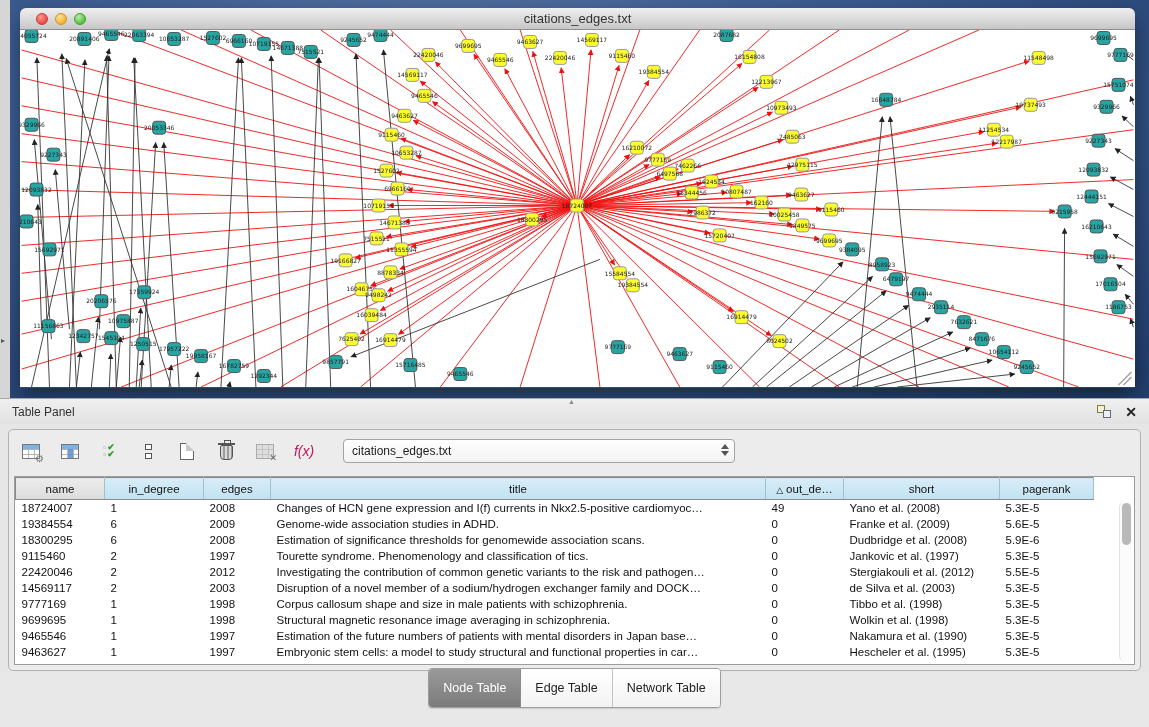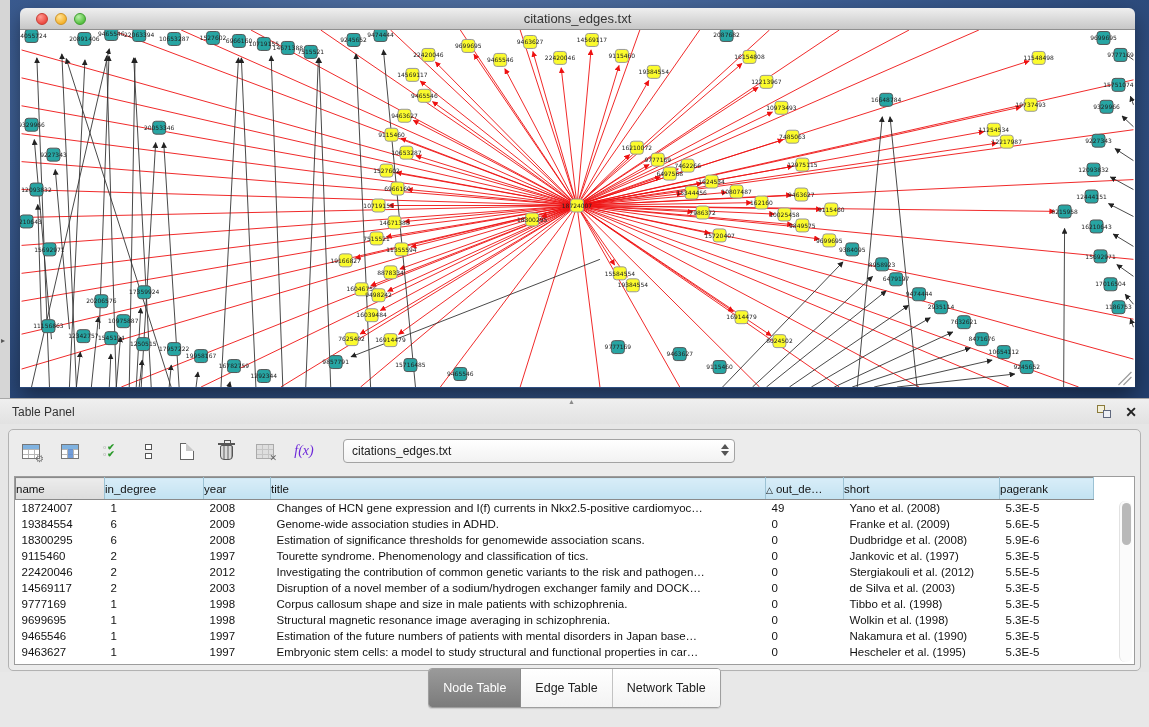--- a/index.html
+++ b/index.html
@@ -73,34 +73,34 @@
   .rows-ico i { display:block; width:7px; height:6px; border:1px solid #555; background:#fff; }
   .doc-ico { position:relative; width:14px; height:17px; border:1px solid #666; background:#fff; }
   .doc-ico::after { content:""; position:absolute; right:-1px; top:-1px; border:4px solid;
                     border-color:#ececec #ececec #c9c9c9 #c9c9c9; }
   .trash-ico { position:relative; width:13px; height:15px; margin-top:3px;
                border:1px solid #555; border-radius:2px 2px 4px 4px;
                background:repeating-linear-gradient(to right,#d9d9d9 0 2px,#9d9d9d 2px 4px); }
   .trash-ico::before { content:""; position:absolute; left:-3px; top:-3px; width:17px; height:2px; background:#555; }
   .trash-ico::after { content:""; position:absolute; left:3px; top:-6px; width:5px; height:2px;
                       border:1px solid #555; border-bottom:none; }
-  .fx-ico { font-family:Liberation Serif, serif; font-style:italic; font-size:14px; color:#6d28d9; }
+  .fx-ico { font-family:Liberation Sans, sans-serif; font-style:italic; font-size:14px; color:#be185d; }
 
   #table-select { margin-left:12px; width:392px; height:24px; border:1px solid #a3a3a3; border-radius:4px;
                   background:linear-gradient(#ffffff,#f2f2f2); display:flex; align-items:center;
                   padding:0 8px; font-size:12px; color:#222; position:relative; }
   #table-select .spin { position:absolute; right:5px; top:4px; display:flex; flex-direction:column; gap:2px; }
   #table-select .spin i { display:block; width:0; height:0; border-left:4px solid rgba(0,0,0,0); border-right:4px solid rgba(0,0,0,0); }
   #table-select .spin .up { border-bottom:5px solid #555; }
   #table-select .spin .dn { border-top:5px solid #555; }
 
   #table-wrap { position:absolute; left:5px; right:5px; top:46px; bottom:5px;
                 background:#fff; border:1px solid #9c9c9c; overflow:hidden; }
   table { border-collapse:collapse; table-layout:fixed; font-size:11.5px; color:#111; width:1078px; }
-  th { height:22px; font-weight:normal; font-size:11.5px; text-align:left;
+  th { height:22px; font-weight:normal; font-size:11.5px; text-align:center;
        background:linear-gradient(#d8edf8,#c2e2f1); border:1px solid #9cc2d4; border-top:1px solid #8a8a8a; border-bottom:1px solid #8a8a8a; overflow:hidden; white-space:nowrap; }
   th.namecol { background:linear-gradient(#ececec,#dcdcdc); border-left:1px solid #8a8a8a; }
   td { height:16px; padding:0 6px; white-space:nowrap; overflow:hidden; }
   .sort-glyph { font-size:9px; margin-right:3px; }
   td.c-short { text-align:left; }
   #vscroll { position:absolute; top:24px; right:2px; bottom:2px; width:13px;
              background:#fbfbfb; border-left:1px solid #e2e2e2; border-radius:6px; }
   #vthumb { position:absolute; top:2px; left:2px; width:9px; height:42px; background:#b9b9b9; border-radius:5px; }
 
   #tabs-row { position:absolute; left:0; right:0; top:276px; height:26px; display:flex; justify-content:center; align-items:center; }
@@ -824,21 +824,21 @@
             <col style="width: 67px;">
             <col style="width: 495px;">
             <col style="width: 78px;">
             <col style="width: 156px;">
             <col style="width: 94px;">
           </colgroup>
         <thead>
             <tr id="thead-row">
               <th class="namecol">name</th>
               <th>in_degree</th>
-              <th>year</th>
+              <th>edges</th>
               <th>title</th>
               <th><span class="sort-glyph">△</span>out_de…</th>
               <th>short</th>
               <th>pagerank</th>
             </tr>
           </thead>
         <tbody id="tbody">
             <tr>
               <td>18724007</td>
               <td>1</td>

